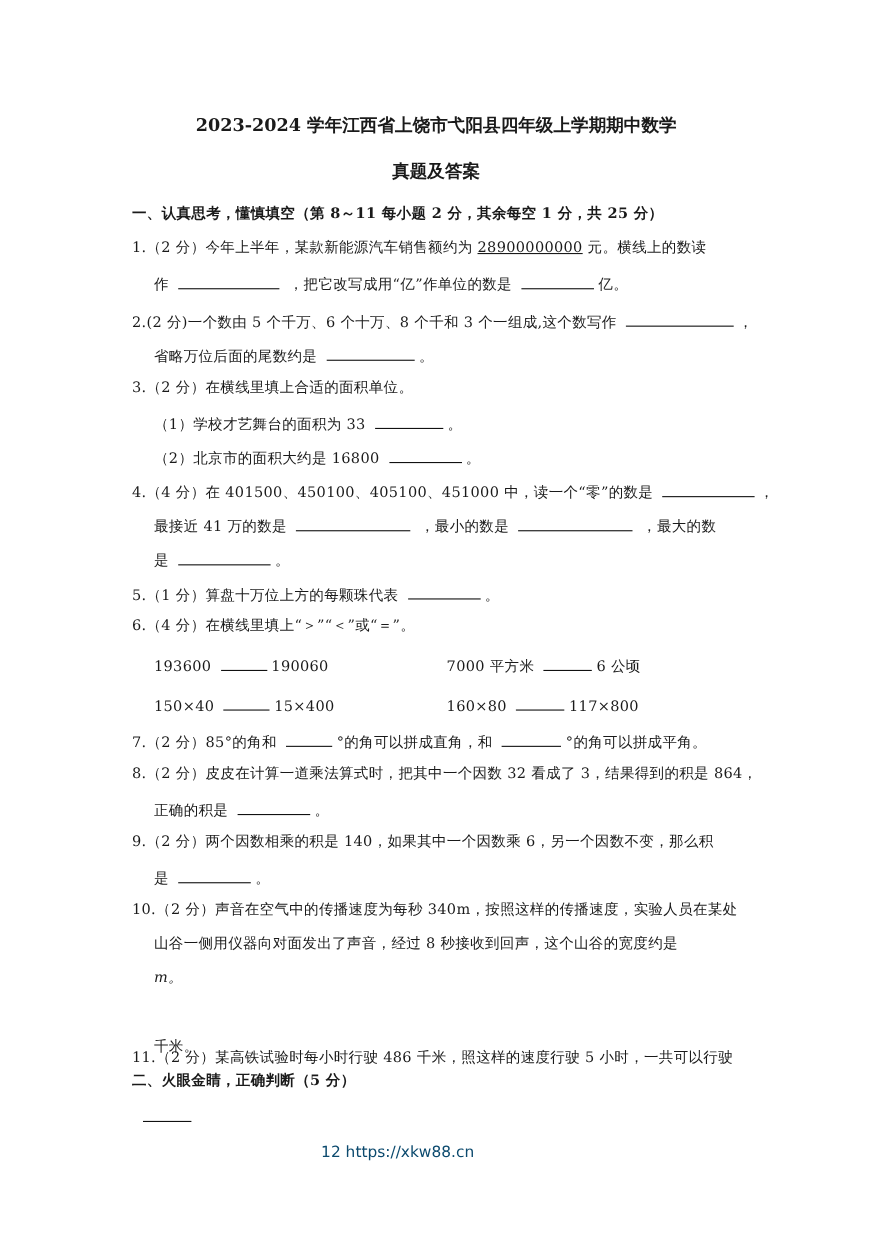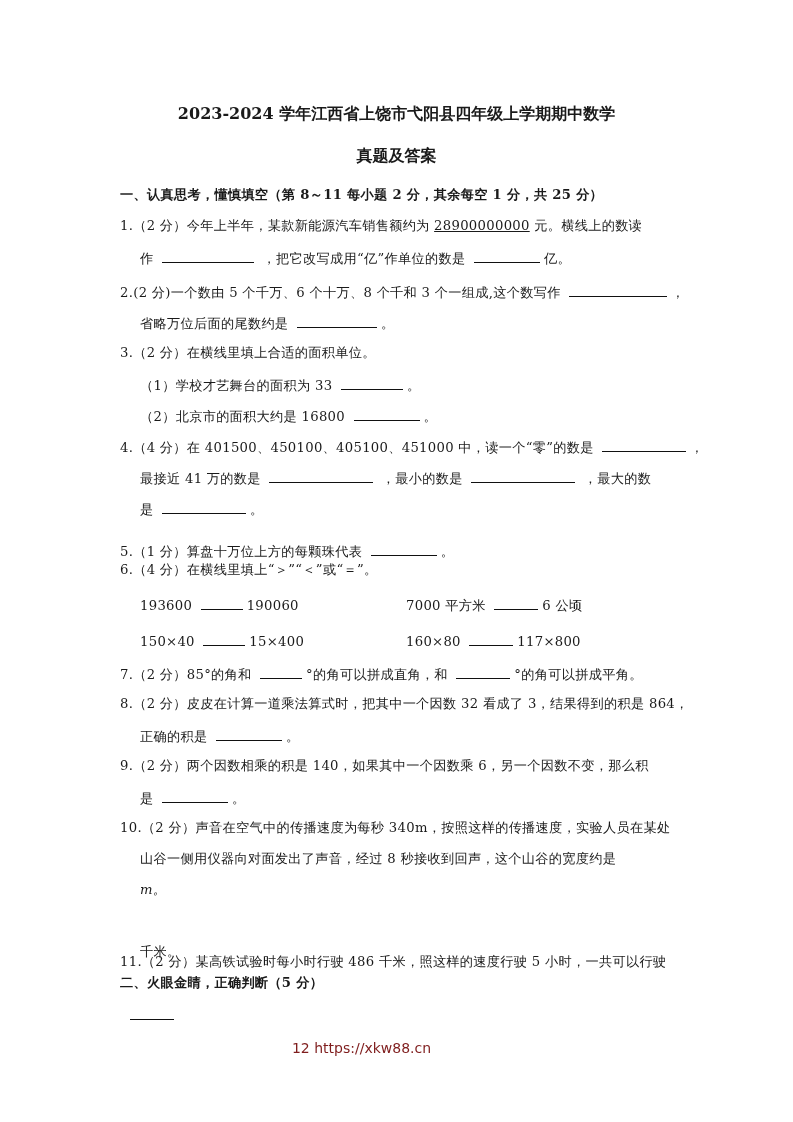--- a/index.html
+++ b/index.html
@@ -18,21 +18,21 @@
   }
   .indent { left: 140px; }
   .section { font-weight: bold; font-size: 13.2px; }
   .blank {
     display: inline-block; border-bottom: 1px solid #111; height: 14px;
     vertical-align: baseline; margin: 0 4px;
   }
   .u { text-decoration: underline; }
   .footer {
     position: absolute; top: 1040px; left: 0; width: 723px; text-align: center;
-    font-family: "DejaVu Sans", "Liberation Sans", sans-serif; font-size: 14px; color: #7f1d1d;
+    font-family: "DejaVu Sans", "Liberation Sans", sans-serif; font-size: 14px; color: #0c4a6e;
   }
   .it { font-style: italic; }
 </style>
 </head>
 <body>
 
 <div class="title" style="top:104px;">2023-2024 学年江西省上饶市弋阳县四年级上学期期中数学</div>
 <div class="title" style="top:146px;">真题及答案</div>
 
 <div class="line section" style="top:186px;">一、认真思考，懂慎填空（第 8～11 每小题 2 分，其余每空 1 分，共 25 分）</div>
@@ -77,21 +77,21 @@
   <span class="blank" style="width:104px;"></span>
   <span>，最小的数是</span>
   <span class="blank" style="width:104px;"></span>
   <span>，最大的数</span>
 </div>
 <div class="line indent" style="top:499px;">
   <span>是</span>
   <span class="blank" style="width:84px;"></span><span>。</span>
 </div>
 
-<div class="line" style="top:530px;margin-top:11px;">
+<div class="line" style="top:530px;">
   <span>5.（1 分）算盘十万位上方的每颗珠代表</span>
   <span class="blank" style="width:66px;"></span><span>。</span>
 </div>
 
 <div class="line" style="top:561px;">6.（4 分）在横线里填上“＞”“＜”或“＝”。</div>
 <div class="line indent" style="top:595px; width:560px;">
   <span>193600</span>
   <span class="blank" style="width:42px;"></span><span>190060</span>
 </div>
 <div class="line" style="top:595px; left:406px;">

